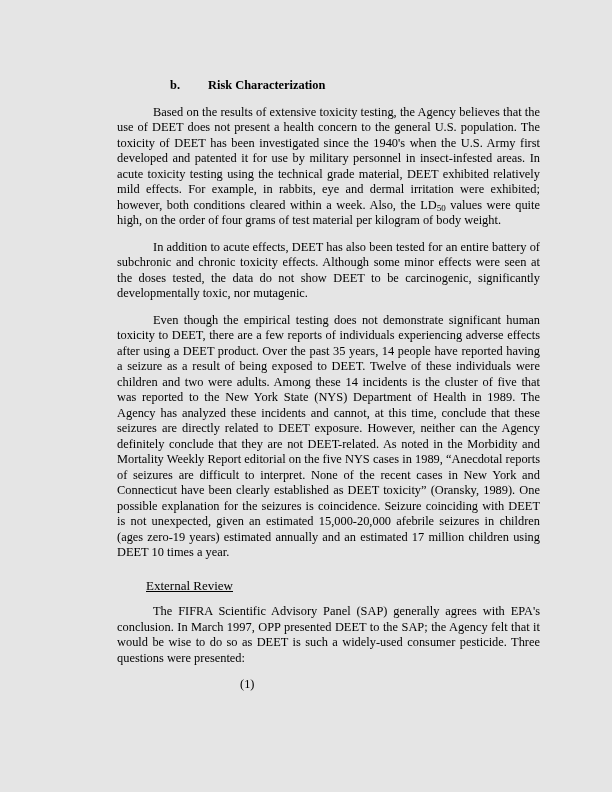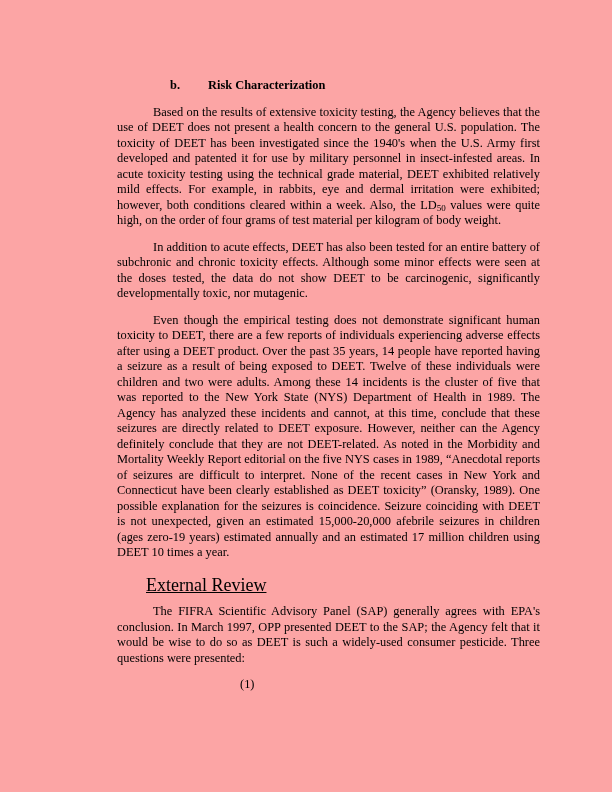--- a/index.html
+++ b/index.html
@@ -4,21 +4,21 @@
 <style>
   html, body {
     margin: 0;
     padding: 0;
     background: #ffffff;
   }
   .page {
     position: relative;
     width: 612px;
     height: 792px;
-    background: #fca5a5;
+    background: #e5e5e5;
     font-family: "Liberation Serif", "DejaVu Serif", serif;
     color: #000000;
     overflow: hidden;
   }
   .content {
     position: absolute;
     top: 78px;
     left: 110px;
     width: 430px;
   }
@@ -35,21 +35,21 @@
     font-size: 12.4px;
     line-height: 15.5px;
     font-weight: bold;
     margin: 0 0 11px 60px;
   }
   .heading .h-label {
     display: inline-block;
     width: 38px;
   }
   .subhead {
-    font-size: 18px;
+    font-size: 13px;
     line-height: 15.5px;
     margin: 17px 0 11px 36px;
   }
   .subhead span {
     text-decoration: underline;
   }
   .list-item {
     display: flex;
     margin: 0 0 11px 130px;
     font-size: 12.4px;

